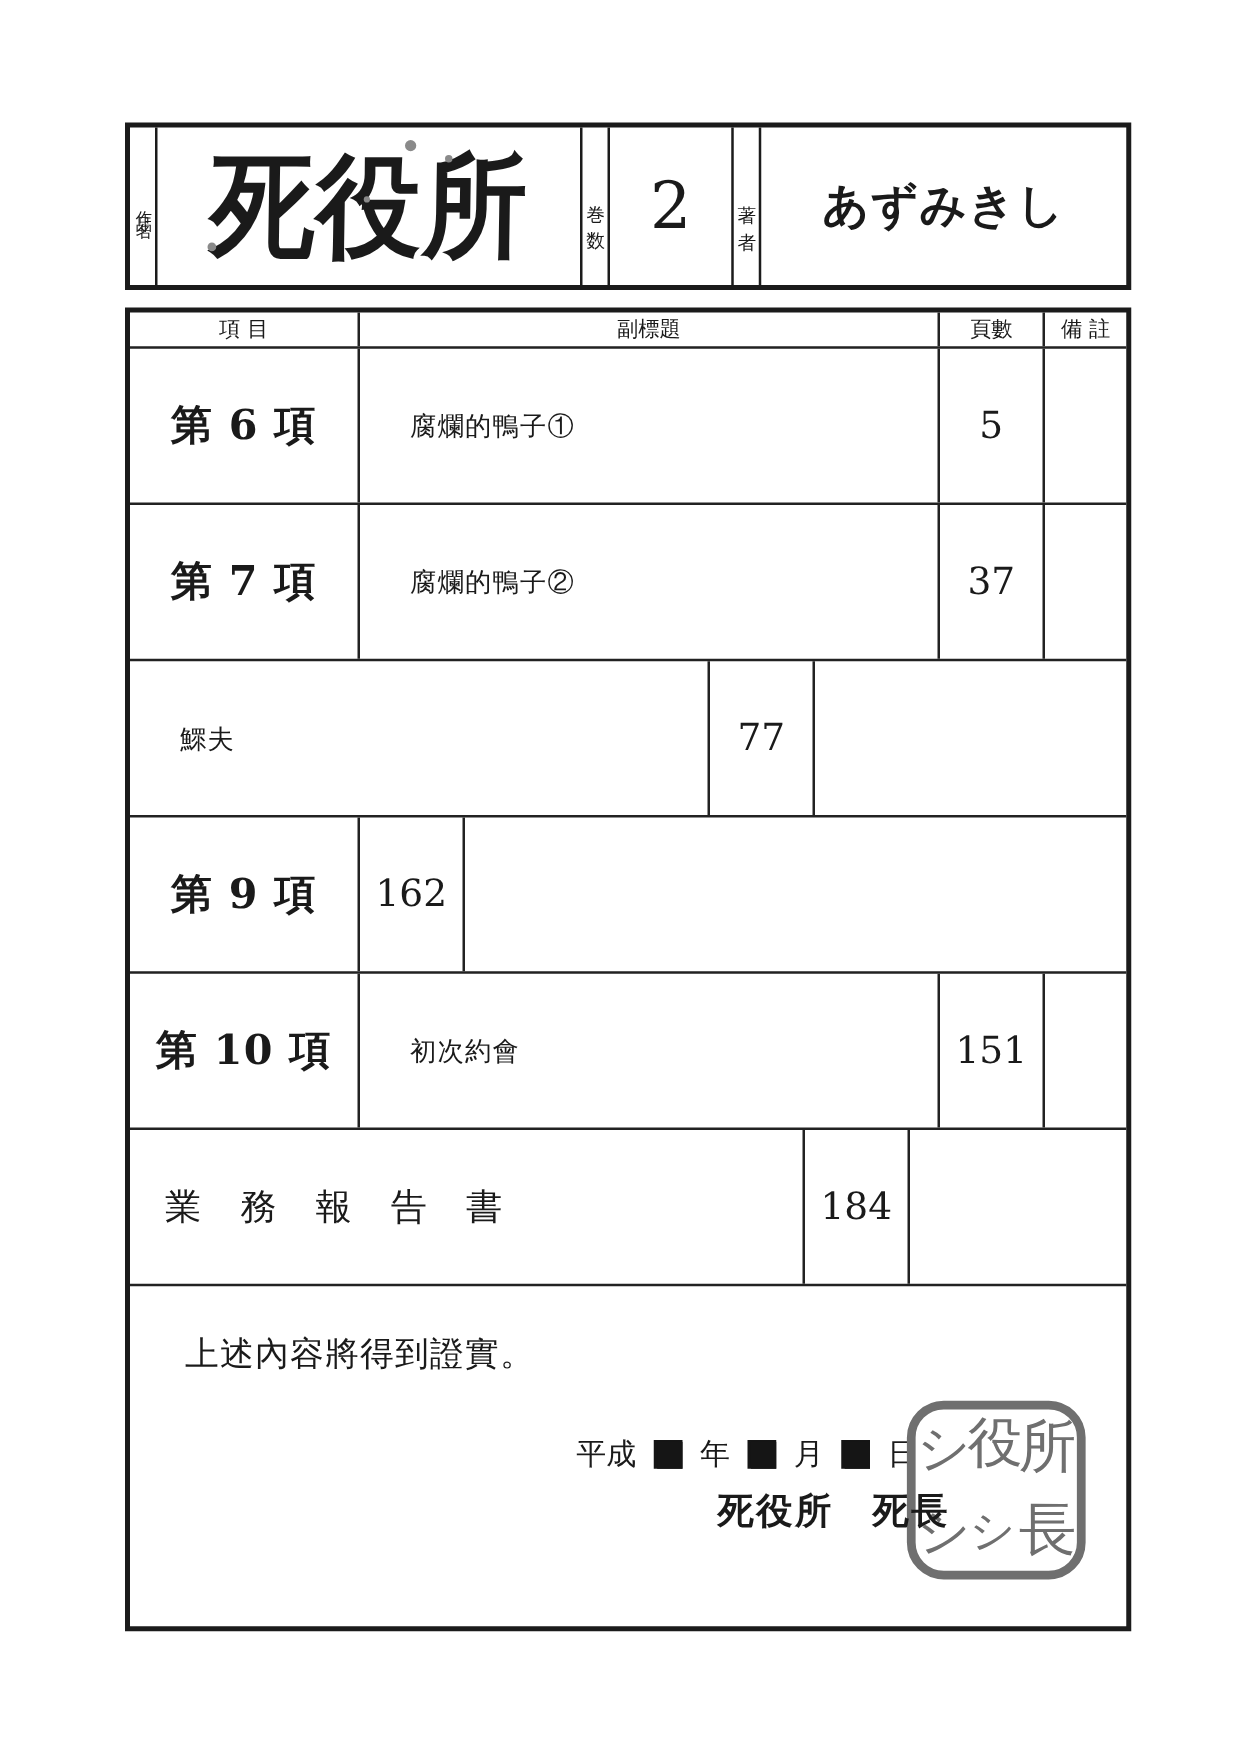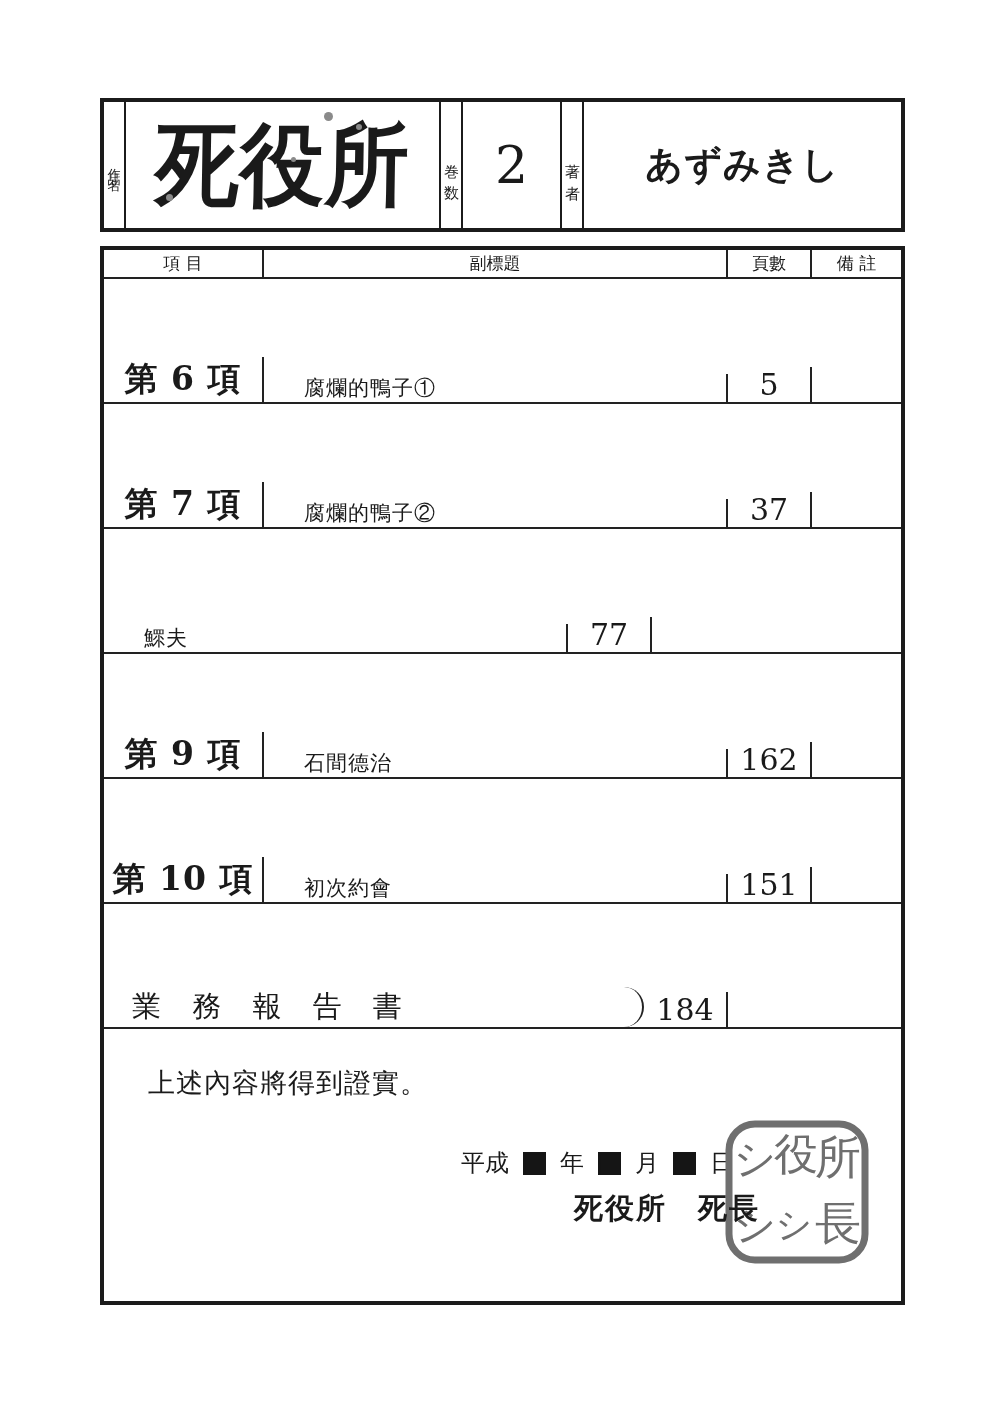--- a/index.html
+++ b/index.html
@@ -28,21 +28,21 @@
   .v-label {
     writing-mode: vertical-rl;
     text-orientation: upright;
     line-height: 1;
   }
   .c-workname {
     width: 22px; border-right: 2px solid #1b1b1b;
     font-size: 13px; letter-spacing: 5px;
     font-family: "DejaVu Sans", "Liberation Sans", sans-serif;
   }
-  .c-logo { width: 313px; position: relative; justify-content: center; }
+  .c-logo { width: 338px; position: relative; justify-content: center; }
   .logo-text {
     font-size: 84px; font-weight: bold;
     letter-spacing: 1px; line-height: 1;
     transform: scaleY(1.08) skewX(-1deg);
     white-space: nowrap;
   }
   .splat { position: absolute; border-radius: 50%; background: #8a8a8a; }
   .splat1 { width: 9px; height: 9px; left: 198px; top: 10px; }
   .splat2 { width: 6px; height: 6px; left: 230px; top: 22px; }
   .splat3 { width: 7px; height: 7px; left: 40px; top: 92px; }
@@ -73,37 +73,36 @@
     height: 27px; flex: 0 0 27px;
     display: flex;
     border-bottom: 2px solid #222;
     font-size: 17px;
   }
   .cell {
     box-sizing: border-box;
     display: flex; align-items: center; justify-content: center;
     overflow: hidden;
   }
-  .w-item { width: 160px; border-right: 2px solid #222; }
+  .w-item { width: 184px; border-right: 2px solid #222; }
   .w-sub  { width: 464px; border-right: 2px solid #222; }
   .w-page { width: 84px;  border-right: 2px solid #222; }
   .w-note { flex: 1; }
   .trow {
     height: 123px; flex: 0 0 123px;
     display: flex;
     border-bottom: 2px solid #222;
-    align-items: flex-end;
   }
   .item-cell { font-size: 33px; font-weight: bold; letter-spacing: 1px; }
   .sub-cell  { justify-content: flex-start; padding-left: 40px; font-size: 21px; letter-spacing: 1px; }
   .page-cell { font-size: 30px; }
   .w-merged {
     width: 540px; border-right: 2px solid #222;
     justify-content: flex-start; padding-left: 28px;
-    font-size: 29px; letter-spacing: 11px; border-radius: 25px;
+    font-size: 29px; letter-spacing: 11px;
   }
 
   
   .tfooter { flex: 1; position: relative; }
   .statement {
     position: absolute; left: 44px; top: 36px;
     font-size: 27px; letter-spacing: 1px;
   }
   .date-line {
     position: absolute; left: 352px; top: 118px;
@@ -176,21 +175,20 @@
     </div>
 
     <div class="trow">
       <div class="cell w-sub sub-cell">鰥夫</div>
       <div class="cell w-page page-cell">77</div>
       <div class="cell w-note"></div>
     </div>
 
     <div class="trow">
       <div class="cell w-item item-cell">第 9 項</div>
-      <div class="cell w-sub sub-cell">石間德治</div>
       <div class="cell w-page page-cell">162</div>
       <div class="cell w-note"></div>
     </div>
 
     <div class="trow">
       <div class="cell w-item item-cell">第 10 項</div>
       <div class="cell w-sub sub-cell">初次約會</div>
       <div class="cell w-page page-cell">151</div>
       <div class="cell w-note"></div>
     </div>

